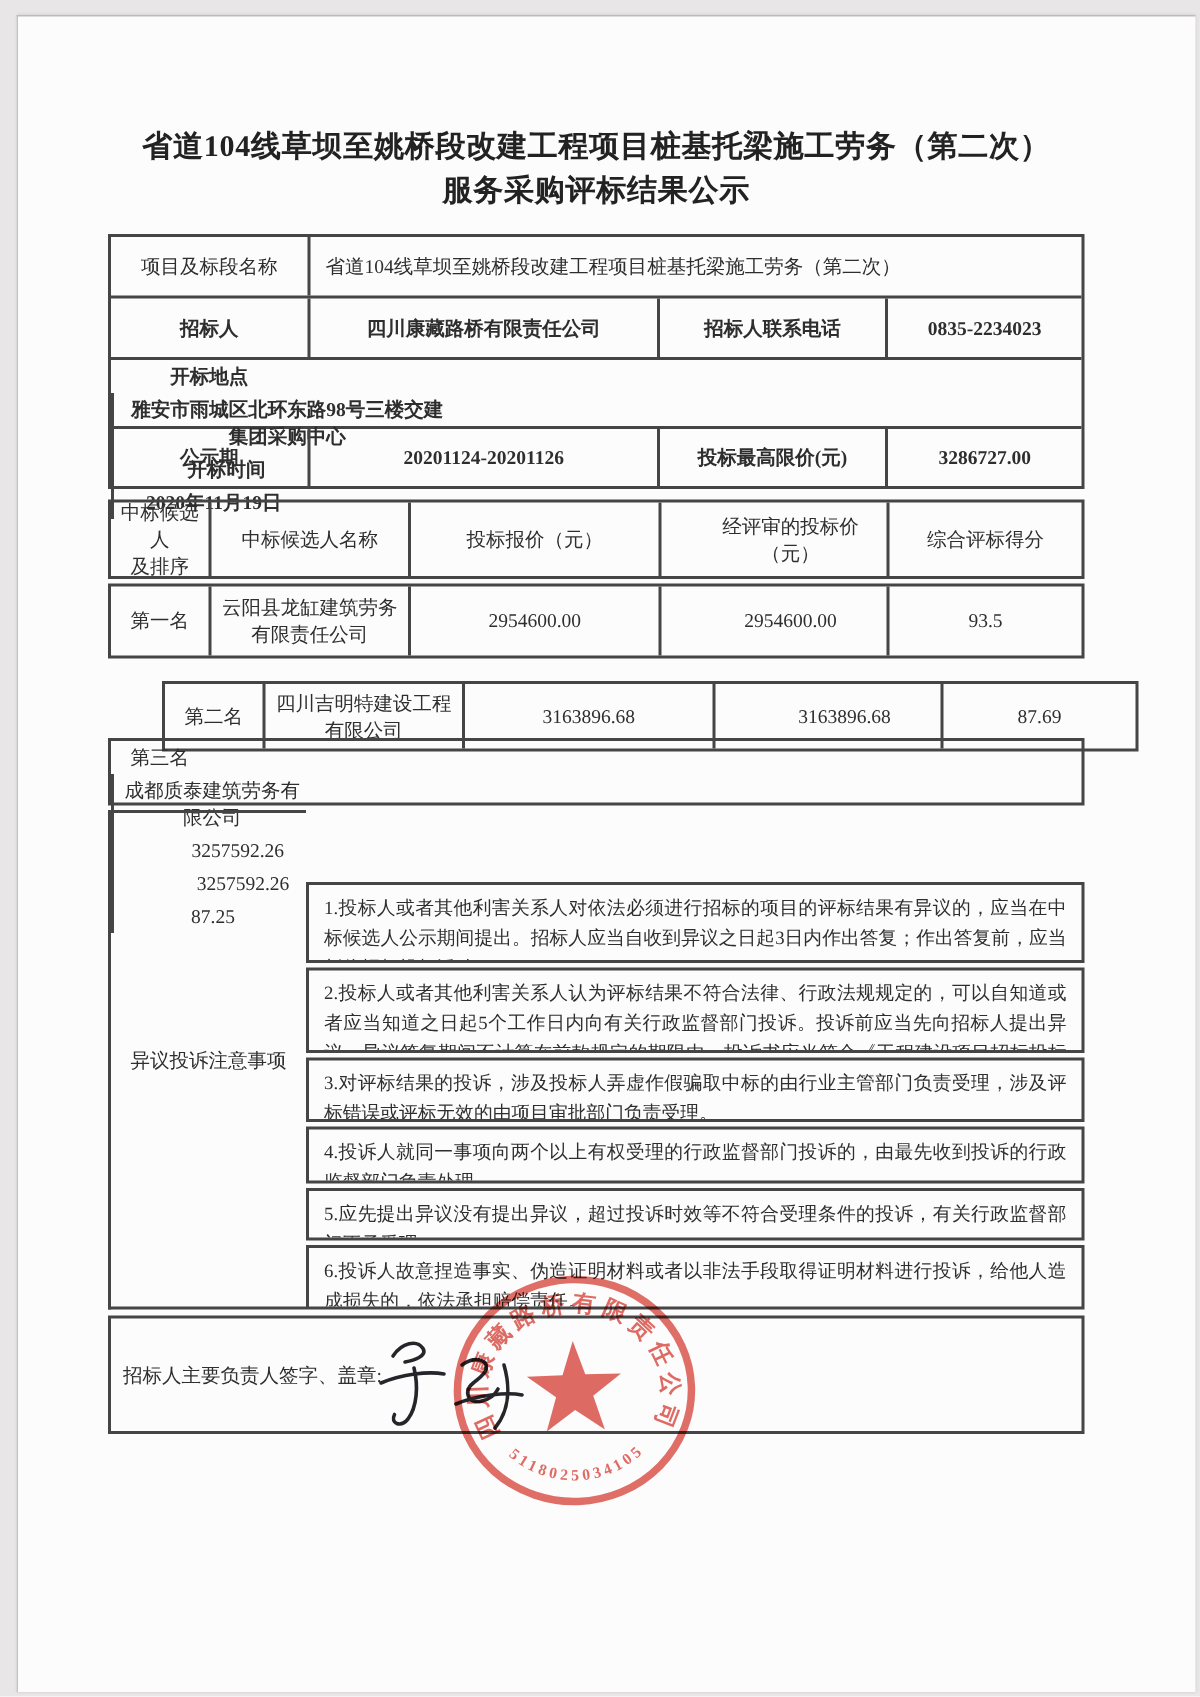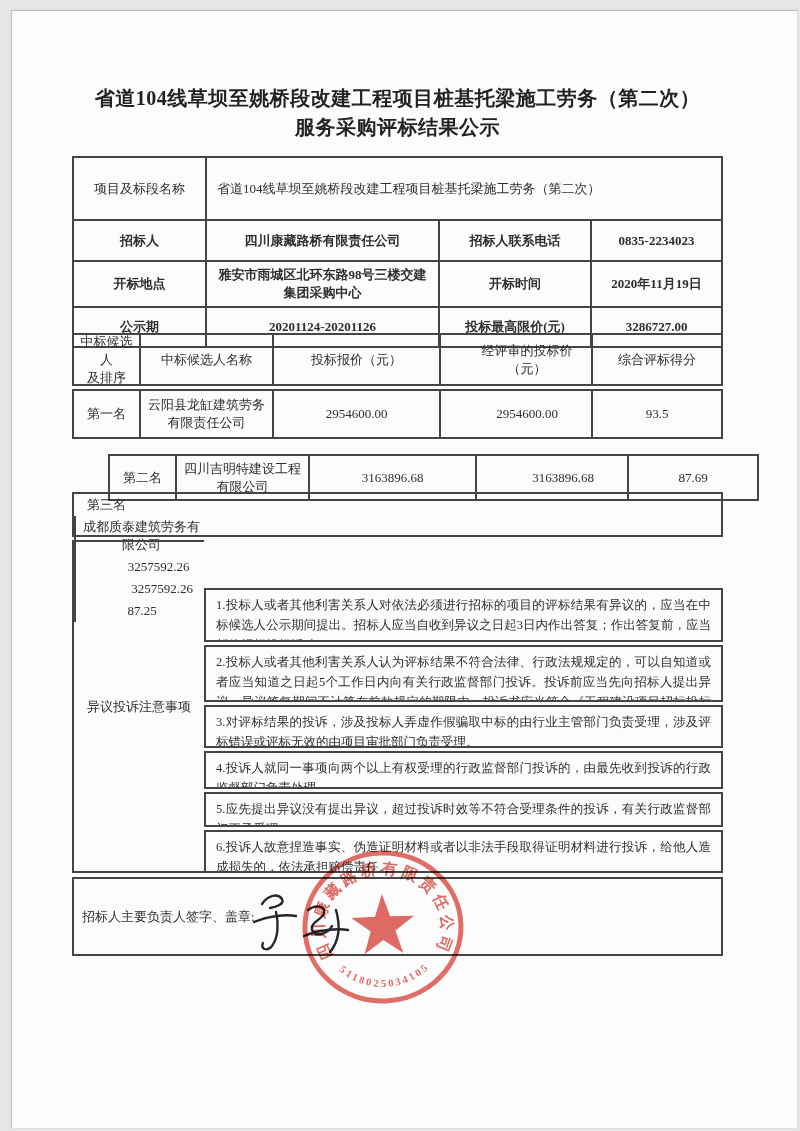--- a/index.html
+++ b/index.html
@@ -86,31 +86,31 @@
 <body>
 
 <div class="paper"></div>
 
 <div class="title">
   <div>省道104线草坝至姚桥段改建工程项目桩基托梁施工劳务（第二次）</div>
   <div>服务采购评标结果公示</div>
 </div>
 
 <div class="abs tbl" style="top:156px;">
-  <div class="row" style="height:61px;border-radius:14px;">
+  <div class="row" style="height:39px;border-radius:14px;">
     <div class="cell c1">项目及标段名称</div>
     <div class="cell cwide left">省道104线草坝至姚桥段改建工程项目桩基托梁施工劳务（第二次）</div>
   </div>
   <div class="row" style="height:41px;">
     <div class="cell c1">招标人</div>
     <div class="cell c2">四川康藏路桥有限责任公司</div>
     <div class="cell c3">招标人联系电话</div>
     <div class="cell c4">0835-2234023</div>
   </div>
-  <div class="row" style="height:46px;">
+  <div class="row" style="height:46px;flex-direction:column;">
     <div class="cell c1">开标地点</div>
     <div class="cell c2">雅安市雨城区北环东路98号三楼交建集团采购中心</div>
     <div class="cell c3">开标时间</div>
     <div class="cell c4">2020年11月19日</div>
   </div>
   <div class="row" style="height:40px;">
     <div class="cell c1">公示期</div>
     <div class="cell c2">20201124-20201126</div>
     <div class="cell c3">投标最高限价(元)</div>
     <div class="cell c4">3286727.00</div>

